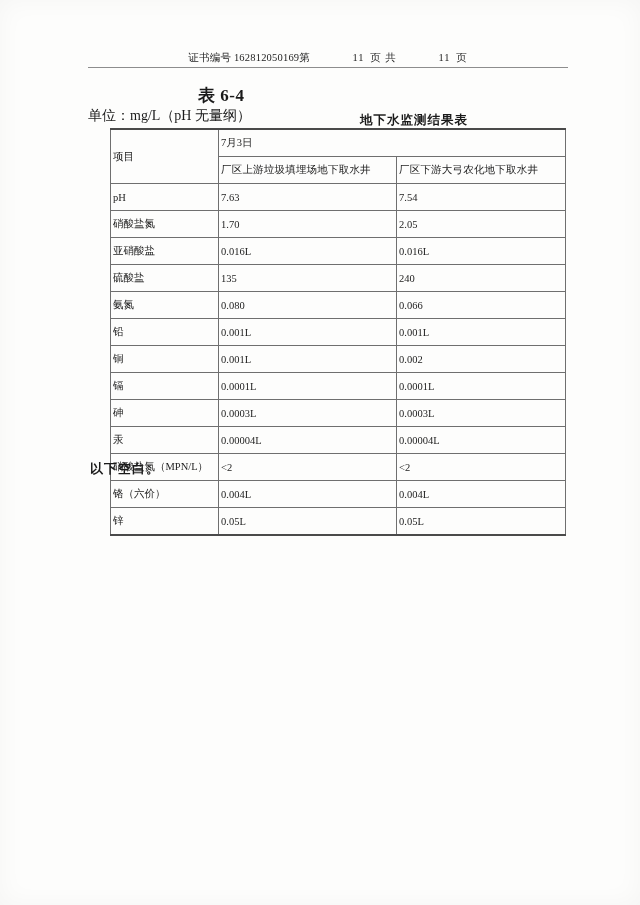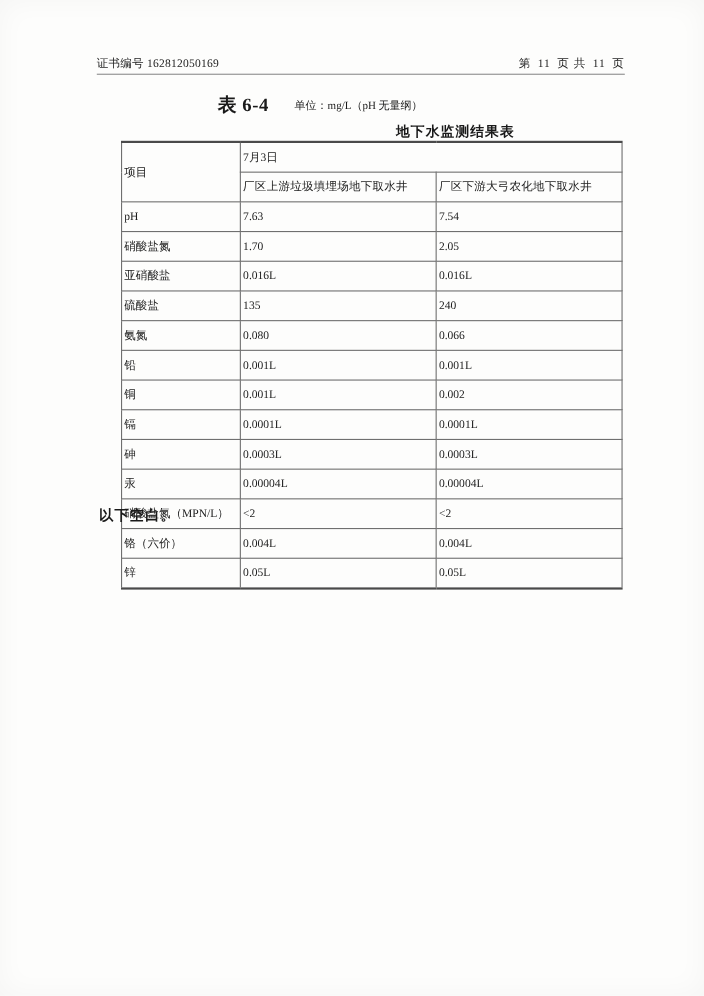--- a/index.html
+++ b/index.html
@@ -22,38 +22,39 @@
   }
   
   .header {
     position: absolute;
     left: 88px;
     top: 46px;
     width: 480px;
     height: 22px;
     display: flex;
     align-items: flex-end;
-    justify-content: space-between;
+    justify-content: center;
     border-bottom: 1px solid #8d8d8d;
     padding-bottom: 2px;
     box-sizing: border-box;
   }
   .header-left {
     font-size: 10.5px;
     letter-spacing: 0.2px;
     color: #242424;
     font-family: "Liberation Serif", serif;
   }
   .header-right {
     font-size: 10.5px;
     color: #242424;
     letter-spacing: 1px;
   }
   .header-right .num {
     padding: 0 2px;
+    margin-left: 36px;
   }
 
   
   .title-row {
     position: absolute;
     left: 88px;
     top: 84px;
     width: 480px;
     height: 20px;
   }
@@ -70,25 +71,25 @@
     left: 272px;
     top: 0;
     font-size: 12.5px;
     font-weight: bold;
     letter-spacing: 1px;
     margin-top: 28px;
   }
   .unit-row {
     position: absolute;
     left: 88px;
-    top: 89px;
+    top: 107px;
     width: 480px;
-    text-align: center;
+    text-align: left;
     padding-right: 4px;
-    font-size: 10px;
+    font-size: 14px;
     box-sizing: border-box;
   }
 
   
   .tbl-wrap {
     position: absolute;
     left: 110px;
     top: 128px;
     width: 455px;
   }

